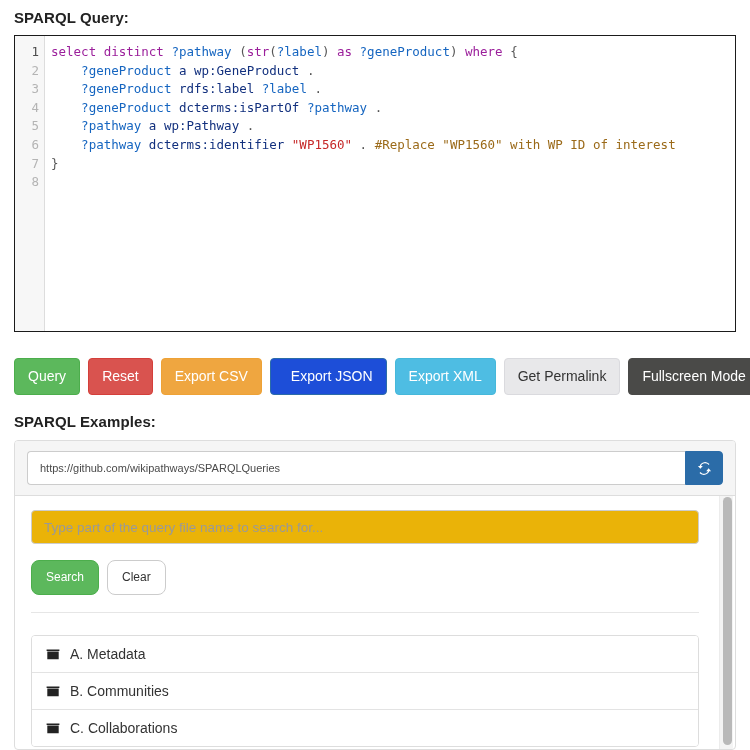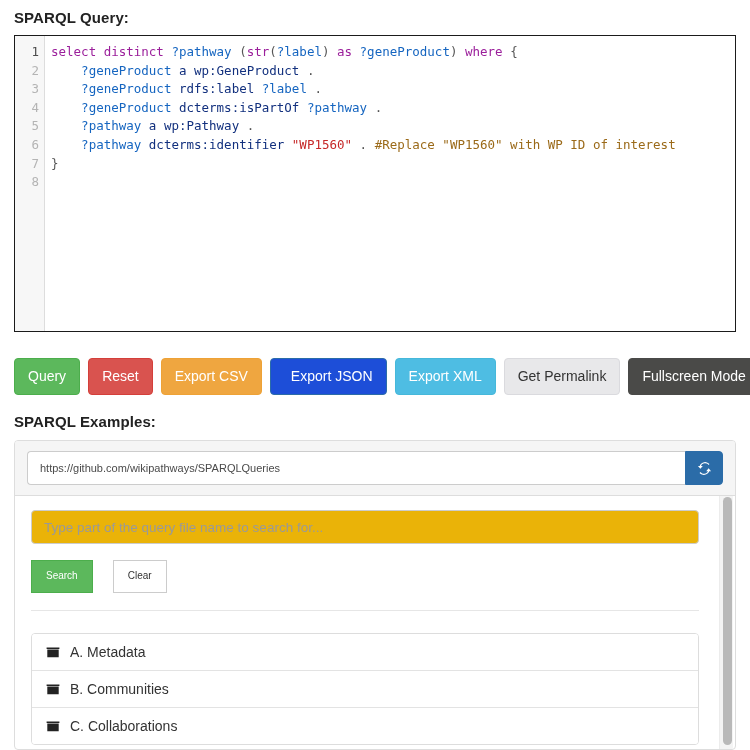--- a/index.html
+++ b/index.html
@@ -178,29 +178,29 @@
   }
   .search-input::placeholder { color: #999999; }
 
   .search-btn-row {
     margin-top: 16px;
     display: flex;
     gap: 8px;
   }
   .sm-btn {
     font-family: "Liberation Sans", sans-serif;
-    font-size: 10px;
+    font-size: 12px;
     line-height: 1;
     padding: 10px 14px 11px 14px;
-    border-radius: 0;
+    border-radius: 8px;
     cursor: pointer;
     border: 1px solid transparent;
   }
   .sm-green { background: #5cb85c; border-color: #4cae4c; color: #ffffff; }
-  .sm-white { background: #ffffff; border-color: #cccccc; color: #333333; margin-left: 12px; }
+  .sm-white { background: #ffffff; border-color: #cccccc; color: #333333; }
 
   .divider {
     margin-top: 17px;
     border-top: 1px solid #e6e6e6;
     width: 668px;
   }
 
   .folder-list {
     margin-top: 22px;
     width: 668px;

